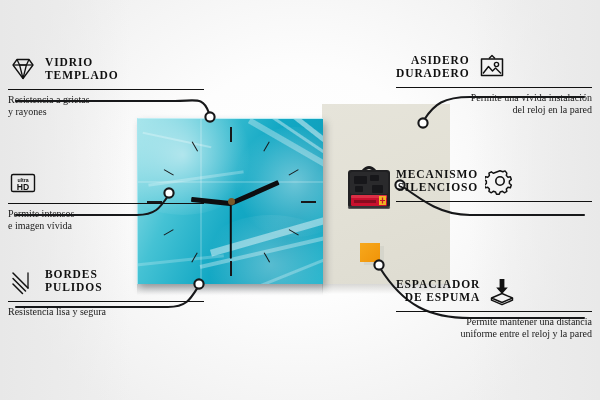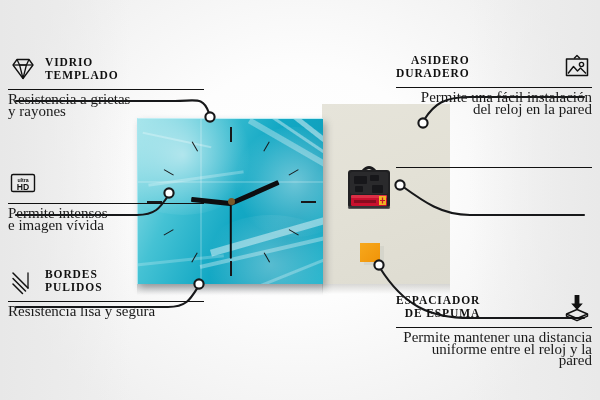--- a/index.html
+++ b/index.html
@@ -30,41 +30,41 @@
     width: 196px;
   }
   .feature.left  { left: 8px;  text-align: right; }
   .feature.right { right: 8px; text-align: left;  }
 
   .f-head {
     display: flex; align-items: center; gap: 7px;
     min-height: 34px;
   }
   .feature.left  .f-head { flex-direction: row; justify-content: flex-start; }
-  .feature.right .f-head { flex-direction: row; justify-content: space-between; }
+  .feature.right .f-head { flex-direction: row; justify-content: flex-start; }
 
   .f-title {
     font-family: "Liberation Serif", serif;
     font-size: 11.5px;
     font-weight: 700;
     letter-spacing: 0.9px;
     line-height: 13.5px;
     color: #111;
     text-transform: uppercase;
     white-space: pre-line;
   }
   .feature.left  .f-title { text-align: left; }
   .feature.right .f-title { text-align: right; }
 
   .f-rule {
     height: 1.4px; background: #111; margin-top: 3px; width: 100%;
   }
   .f-desc {
     font-family: "Liberation Serif", serif;
-    font-size: 15px;
+    font-size: 10px;
     line-height: 11.2px;
     color: #1a1a1a;
     margin-top: 4px;
     white-space: pre-line;
   }
   .feature.left  .f-desc { text-align: left; }
   .feature.right .f-desc { text-align: right; }
 
   .f-icon { width: 30px; height: 30px; flex: 0 0 30px; display: block; }
 
@@ -267,29 +267,39 @@
       <span class="f-icon">
         <svg width="30" height="30" viewBox="0 0 30 30" fill="none" stroke="#111" stroke-width="1.4" stroke-linejoin="round">
           <path d="M12 6.5 L15 3.5 L18 6.5"></path>
           <rect x="4.5" y="7" width="21" height="16.5" stroke-width="1.5"></rect>
           <circle cx="19.5" cy="12.5" r="2.1"></circle>
           <path d="M6 21.5 L11.5 14.5 L15.5 19 L18.5 16 L24 21.5"></path>
         </svg>
       </span>
     </div>
     <div class="f-rule"></div>
-    <div class="f-desc">Permite una fácil instalación
+    <div class="f-desc">Permite una vívida instalación
 del reloj en la pared</div>
   </div>
 
   <div class="feature right" style="top:164px;">
-    <div class="f-rule"></div>
-  </div>
-
-  <div class="feature right" style="top:274px;margin-top:16px;">
+    <div class="f-head">
+      <span class="f-title">MECANISMO
+SILENCIOSO</span>
+      <span class="f-icon">
+        <svg width="30" height="30" viewBox="0 0 30 30" fill="none" stroke="#111" stroke-width="1.6" stroke-linejoin="round">
+          <path d="M15 4.2 l3.1 1.1 2.4 -1.0 1.9 2.5 -0.5 2.6 1.8 1.8 2.6 -0.5 1.0 3.0 -2.1 1.7 0 2.6 2.1 1.7 -1.0 3.0 -2.6 -0.5 -1.8 1.8 0.5 2.6 -2.6 1.5 -2.1 -1.6 -2.5 0.7 -1.0 2.5 -3.0 0 -1.0 -2.5 -2.5 -0.7 -2.1 1.6 -2.6 -1.5 0.5 -2.6 -1.8 -1.8 -2.6 0.5 -1.0 -3.0 2.1 -1.7 0 -2.6 -2.1 -1.7 1.0 -3.0 2.6 0.5 1.8 -1.8 -0.5 -2.6 2.6 -1.5 2.1 1.6 z" transform="scale(0.92) translate(1.3,1.0)"></path>
+          <circle cx="15" cy="15" r="4.2"></circle>
+        </svg>
+      </span>
+    </div>
+    <div class="f-rule"></div>
+  </div>
+
+  <div class="feature right" style="top:274px;">
     <div class="f-head">
       <span class="f-title">ESPACIADOR
 DE ESPUMA</span>
       <span class="f-icon">
         <svg width="30" height="30" viewBox="0 0 30 30" fill="none" stroke="#111" stroke-width="1.4" stroke-linejoin="round">
           <path d="M12.6 3 h4.8 v8.4 h3.4 L15 18 L9.2 11.4 h3.4 z" fill="#111" stroke="none"></path>
           <path d="M15 17.5 L25.5 22 L15 26.5 L4.5 22 z"></path>
           <path d="M4.5 22 v2.2 L15 28.7 L25.5 24.2 V22"></path>
         </svg>
       </span>

